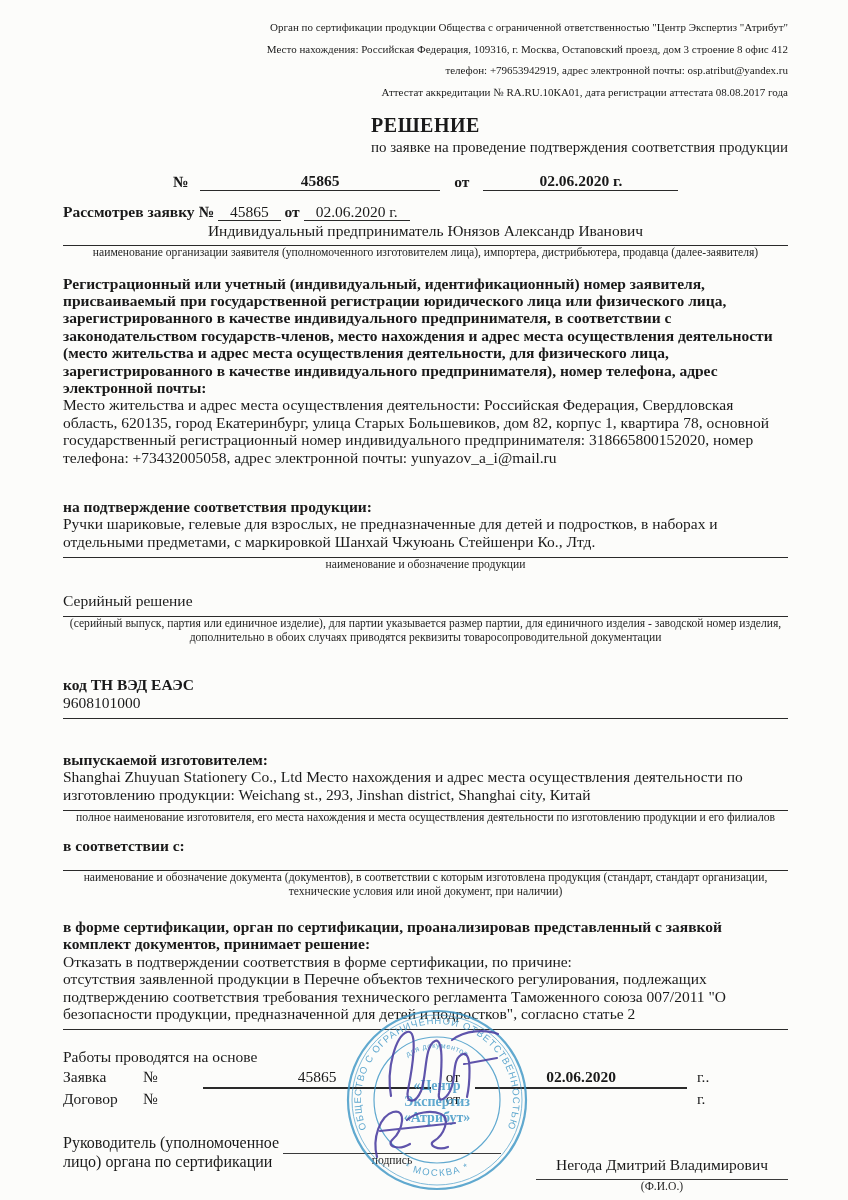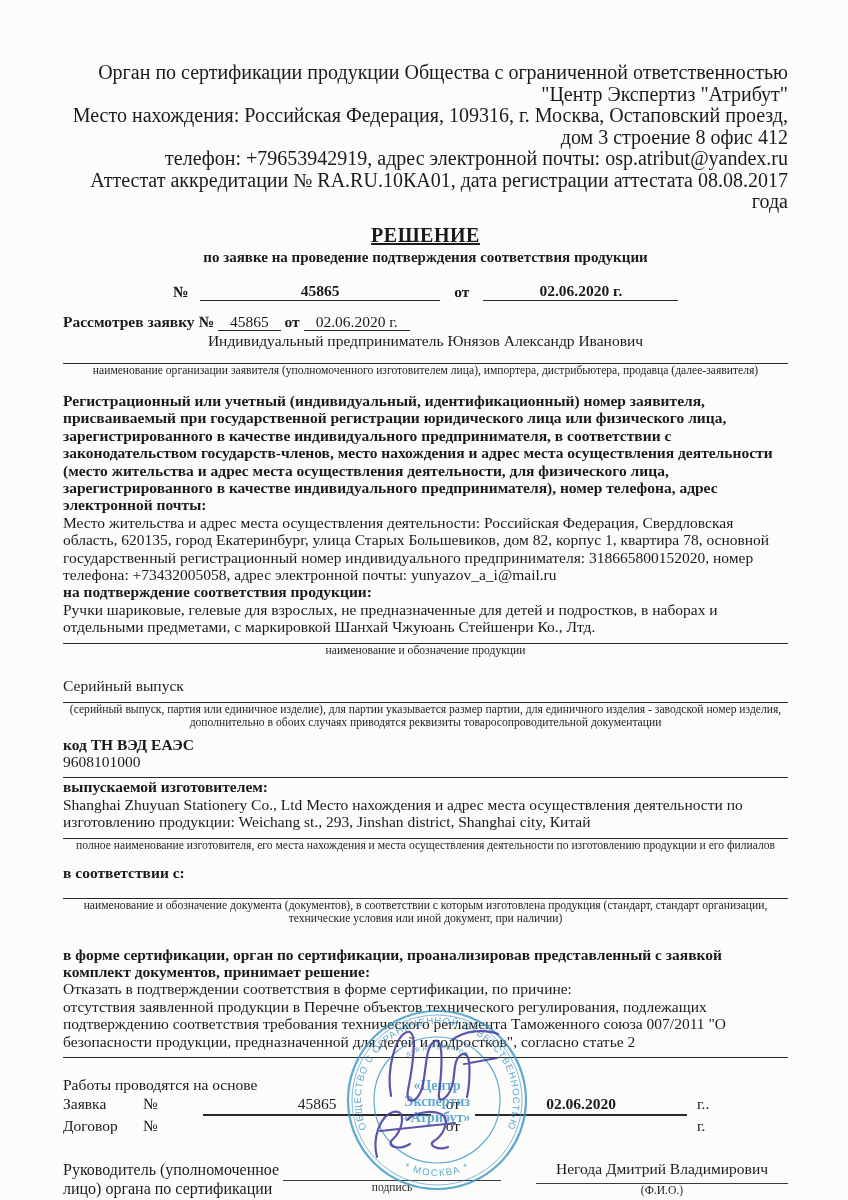--- a/index.html
+++ b/index.html
@@ -4,58 +4,58 @@
 <style>
   html,body { margin:0; padding:0; background:#e8e8e8; }
   .page {
     position:relative; width:848px; height:1200px; margin:0 auto;
     background:#fcfcfa; overflow:hidden;
     font-family:"Liberation Serif","DejaVu Serif",serif;
     color:#1a1a1a;
   }
   .content { position:absolute; left:63px; top:0; width:725px; }
 
-  .hdr { padding-top:62px; text-align:right; font-size:20px; line-height:21.5px; }
-  .title { margin-top:11px; font-size:20px; font-weight:bold; text-align:center; letter-spacing:0.5px;text-decoration:underline; }
-  .subtitle { margin-top:2px; font-size:15px; font-weight:bold; text-align:center; }
+  .hdr { padding-top:17px; text-align:right; font-size:11px; line-height:21.5px; }
+  .title { margin-top:11px; font-size:20px; font-weight:bold; text-align:center; letter-spacing:0.5px; }
+  .subtitle { margin-top:2px; font-size:15px; font-weight:normal; text-align:right; }
 
   .numrow { margin-top:16px; display:flex; align-items:flex-end; justify-content:center; font-size:15.5px; font-weight:bold; }
   .uline { border-bottom:1.5px solid #2a2a2a; text-align:center; }
   .numrow .u1 { width:240px; margin-left:12px; }
   .numrow .u2 { width:195px; margin-left:14px; }
   .numrow .ot { margin-left:14px; }
 
   .reviewed { margin-top:12px; font-size:15.5px; }
   .reviewed .lbl { font-weight:bold; }
   .reviewed .val { border-bottom:1.3px solid #2a2a2a; padding:0 12px; }
 
-  .appname { margin-top:1px; text-align:center; border-bottom:1.5px solid #2a2a2a; font-size:15.5px; padding-bottom:13px; }
+  .appname { margin-top:1px; text-align:center; border-bottom:1.5px solid #2a2a2a; font-size:15.5px; padding-bottom:5px; }
   .cap { font-size:11.6px; line-height:13.5px; text-align:center; color:#1e1e1e; }
 
   .bpar { font-weight:bold; font-size:15.5px; line-height:17.4px; }
   .par { font-size:15.5px; line-height:17.4px; }
   .ublock { border-bottom:1.5px solid #2a2a2a; padding-bottom:7px; }
   .blankline { height:16px; border-bottom:1.5px solid #2a2a2a; }
 
-  .mt8{margin-top:8px}.mt12{margin-top:12px}.mt14{margin-top:0}.mt15{margin-top:15px}
-  .mt16{margin-top:6px}.mt18{margin-top:18px}.mt20{margin-top:20px}.mt24{margin-top:24px}
+  .mt8{margin-top:8px}.mt12{margin-top:12px}.mt14{margin-top:32px}.mt15{margin-top:15px}
+  .mt16{margin-top:32px}.mt18{margin-top:18px}.mt20{margin-top:20px}.mt24{margin-top:24px}
 
   .brow { display:flex; align-items:flex-start; font-size:15.5px; line-height:21px; }
   .brow .l1 { width:80px; }
   .brow .l2 { width:60px; }
   .brow .bu1 { width:228px; }
   .brow .bot { width:44px; text-align:center; border-bottom:none; }
   .brow .bu2 { width:212px;font-weight:bold; }
   .brow .g  { padding-left:10px; }
 
   .sigrow { display:flex; }
   .sigrow .role { width:220px; font-size:16px; line-height:19px; }
   .sigrow .mid { width:218px; margin-left:0px; }
   .mid .sline { border-bottom:1.5px solid #3a3a3a; height:20px; }
-  .sigrow .fio { margin-left:auto; width:252px; text-align:center; }
+  .sigrow .fio { margin-left:auto; width:252px; text-align:center;margin-top:23px; }
   .fio .nm { font-size:15.5px; border-bottom:1.5px solid #3a3a3a; padding-bottom:5px; }
   .fio.tight .nm { padding-bottom:14px; }
 
   .stamp { position:absolute; left:337px; top:1000px; width:200px; height:200px; opacity:0.82; }
   .overlay { position:absolute; left:0; top:0; pointer-events:none; }
 </style>
 </head>
 <body>
 
 <div class="page">
@@ -88,21 +88,21 @@
     <div class="appname">Индивидуальный предприниматель Юнязов Александр Иванович</div>
     <div class="cap">наименование организации заявителя (уполномоченного изготовителем лица), импортера, дистрибьютера, продавца (далее-заявителя)</div>
 
     <div class="bpar mt15">Регистрационный или учетный (индивидуальный, идентификационный) номер заявителя, присваиваемый при государственной регистрации юридического лица или физического лица, зарегистрированного в качестве индивидуального предпринимателя, в соответствии с законодательством государств-членов, место нахождения и адрес места осуществления деятельности (место жительства и адрес места осуществления деятельности, для физического лица, зарегистрированного в качестве индивидуального предпринимателя), номер телефона, адрес электронной почты:</div>
     <div class="par">Место жительства и адрес места осуществления деятельности: Российская Федерация, Свердловская область, 620135, город Екатеринбург, улица Старых Большевиков, дом 82, корпус 1, квартира 78, основной государственный регистрационный номер индивидуального предпринимателя: 318665800152020, номер телефона: +73432005058, адрес электронной почты: yunyazov_a_i@mail.ru</div>
 
     <div class="bpar mt14">на подтверждение соответствия продукции:</div>
     <div class="par ublock">Ручки шариковые, гелевые для взрослых, не предназначенные для детей и подростков, в наборах и отдельными предметами, с маркировкой Шанхай Чжуюань Стейшенри Ко., Лтд.</div>
     <div class="cap">наименование и обозначение продукции</div>
 
-    <div class="par ublock mt20">Серийный выпуск</div>
+    <div class="par ublock mt20">Серийный решение</div>
     <div class="cap">(серийный выпуск, партия или единичное изделие), для партии указывается размер партии, для единичного изделия - заводской номер изделия, дополнительно в обоих случаях приводятся реквизиты товаросопроводительной документации</div>
 
     <div class="bpar mt16">код ТН ВЭД ЕАЭС</div>
     <div class="par ublock">9608101000</div>
 
     <div class="bpar mt14">выпускаемой изготовителем:</div>
     <div class="par ublock">Shanghai Zhuyuan Stationery Co., Ltd Место нахождения и адрес места осуществления деятельности по изготовлению продукции: Weichang st., 293, Jinshan district, Shanghai city, Китай</div>
     <div class="cap">полное наименование изготовителя, его места нахождения и места осуществления деятельности по изготовлению продукции и его филиалов</div>
 
     <div class="bpar mt12">в соответствии с:</div>

